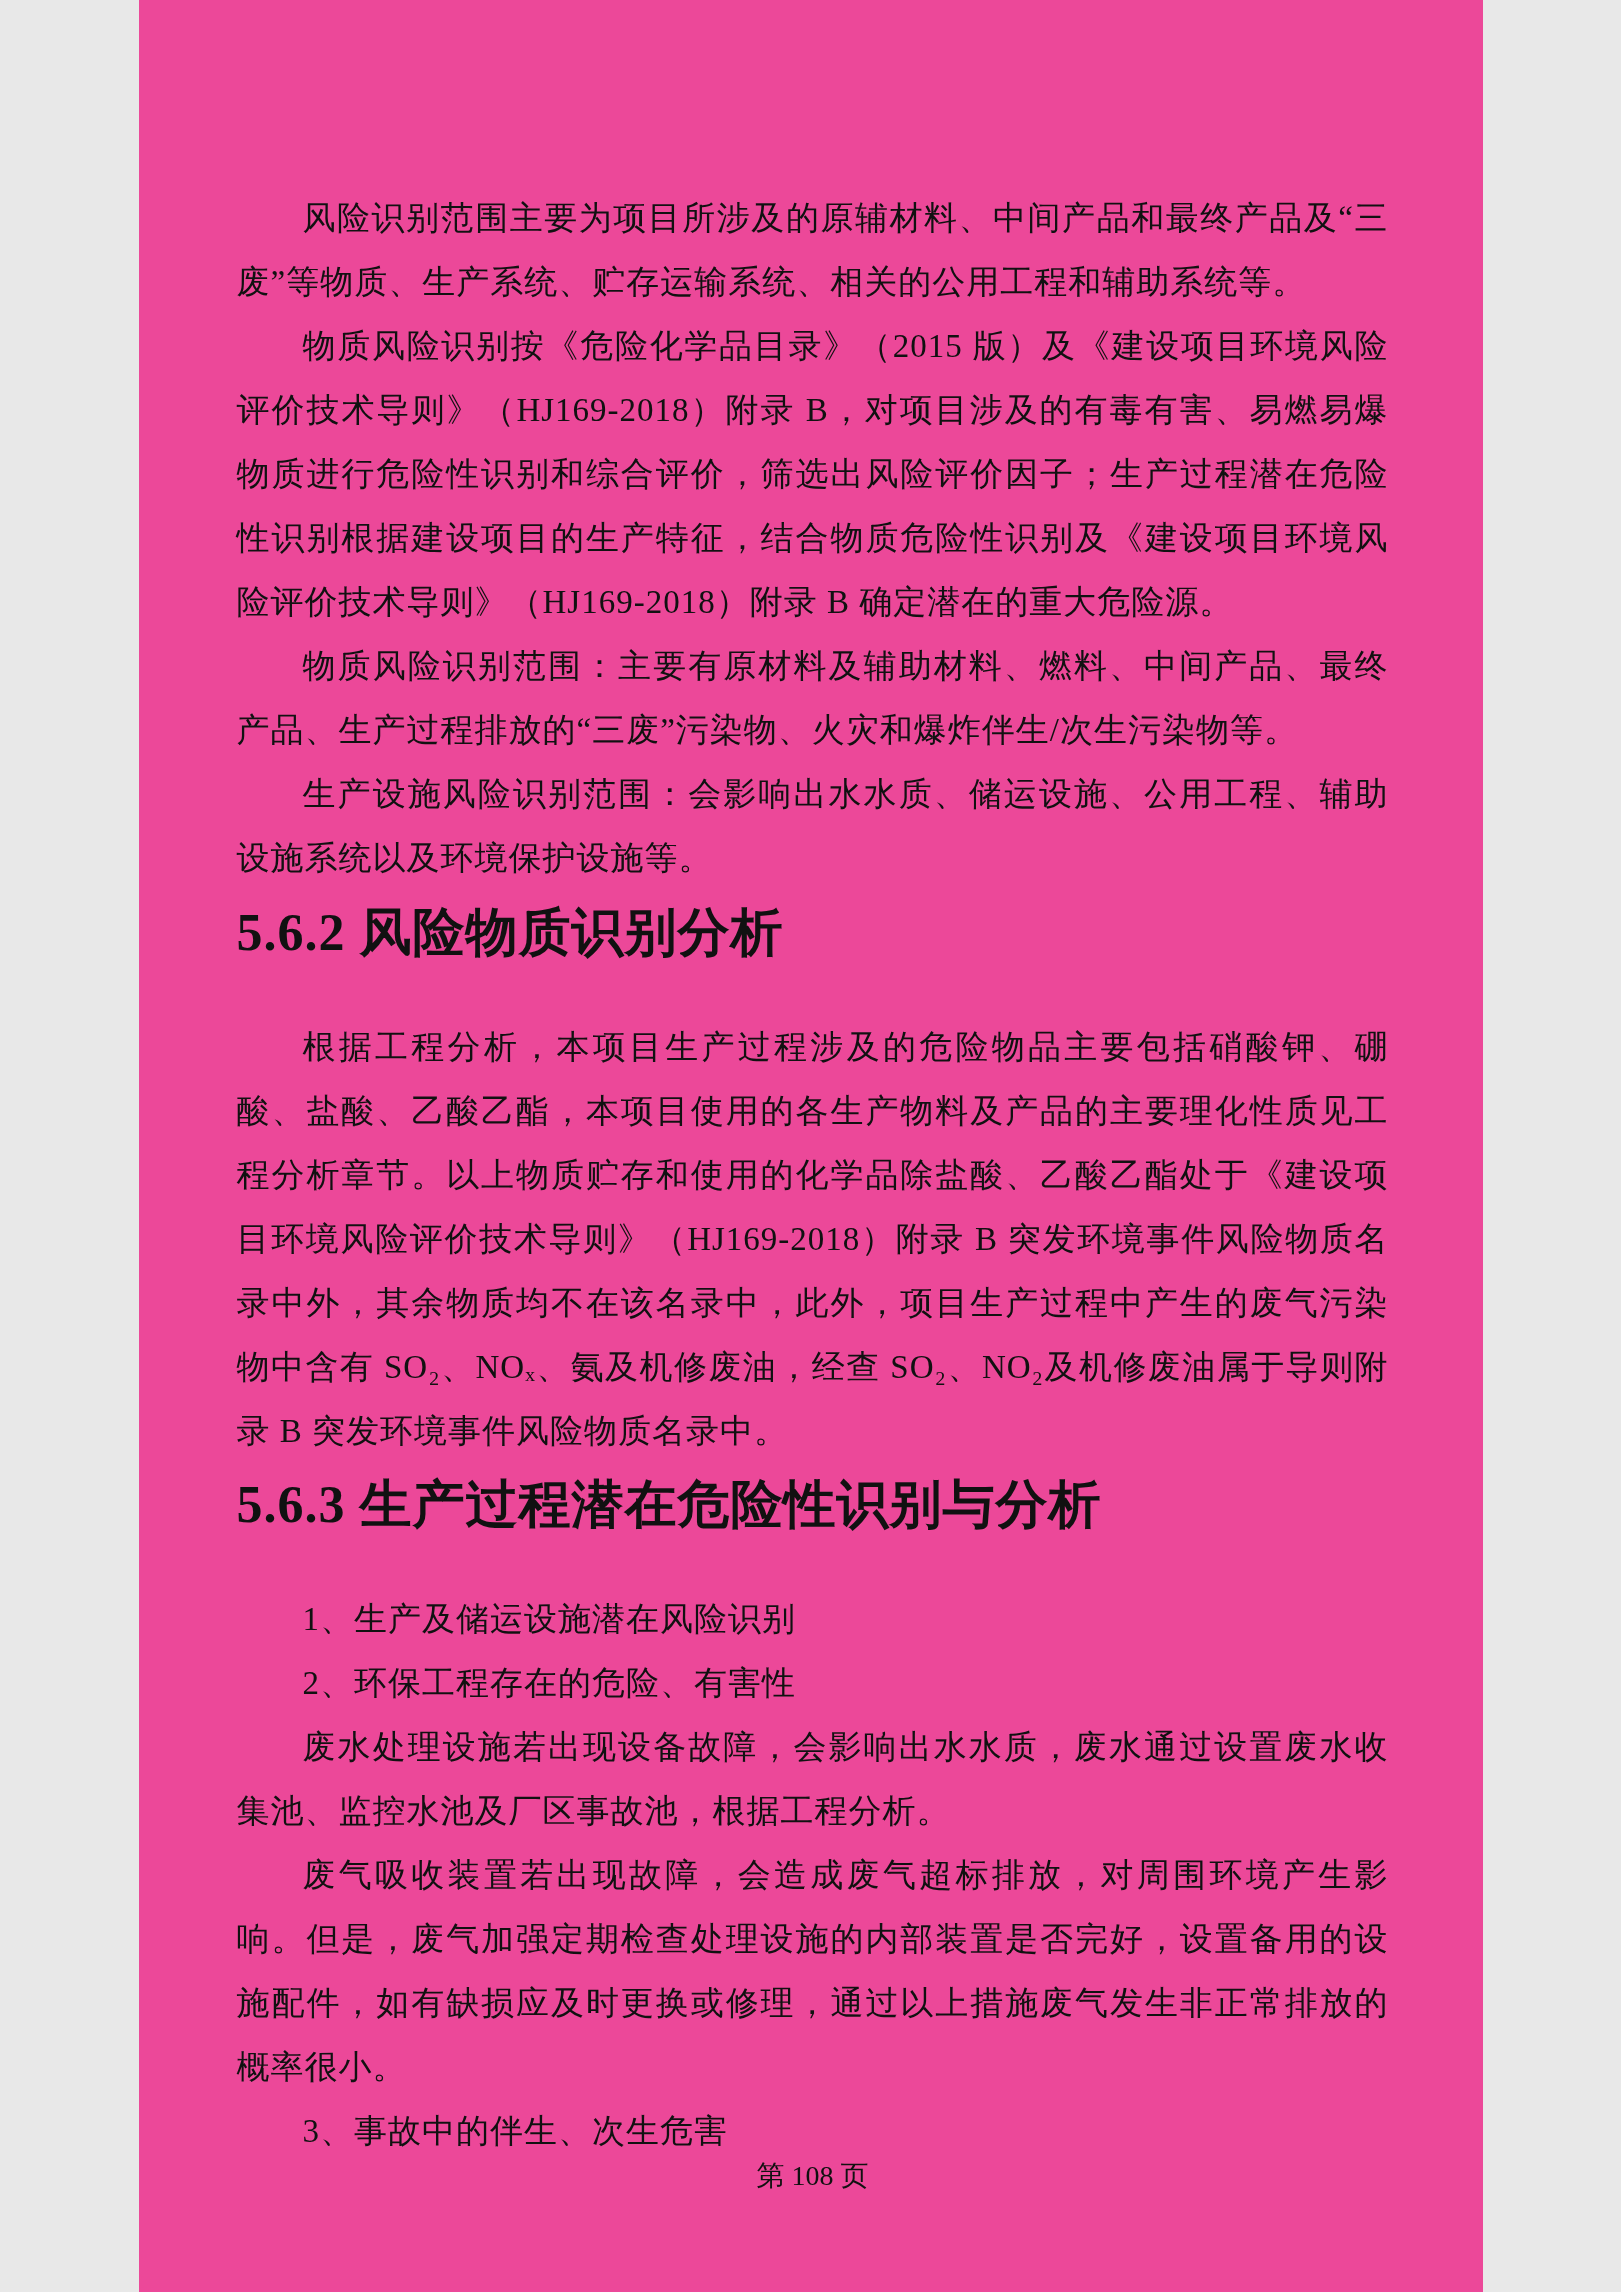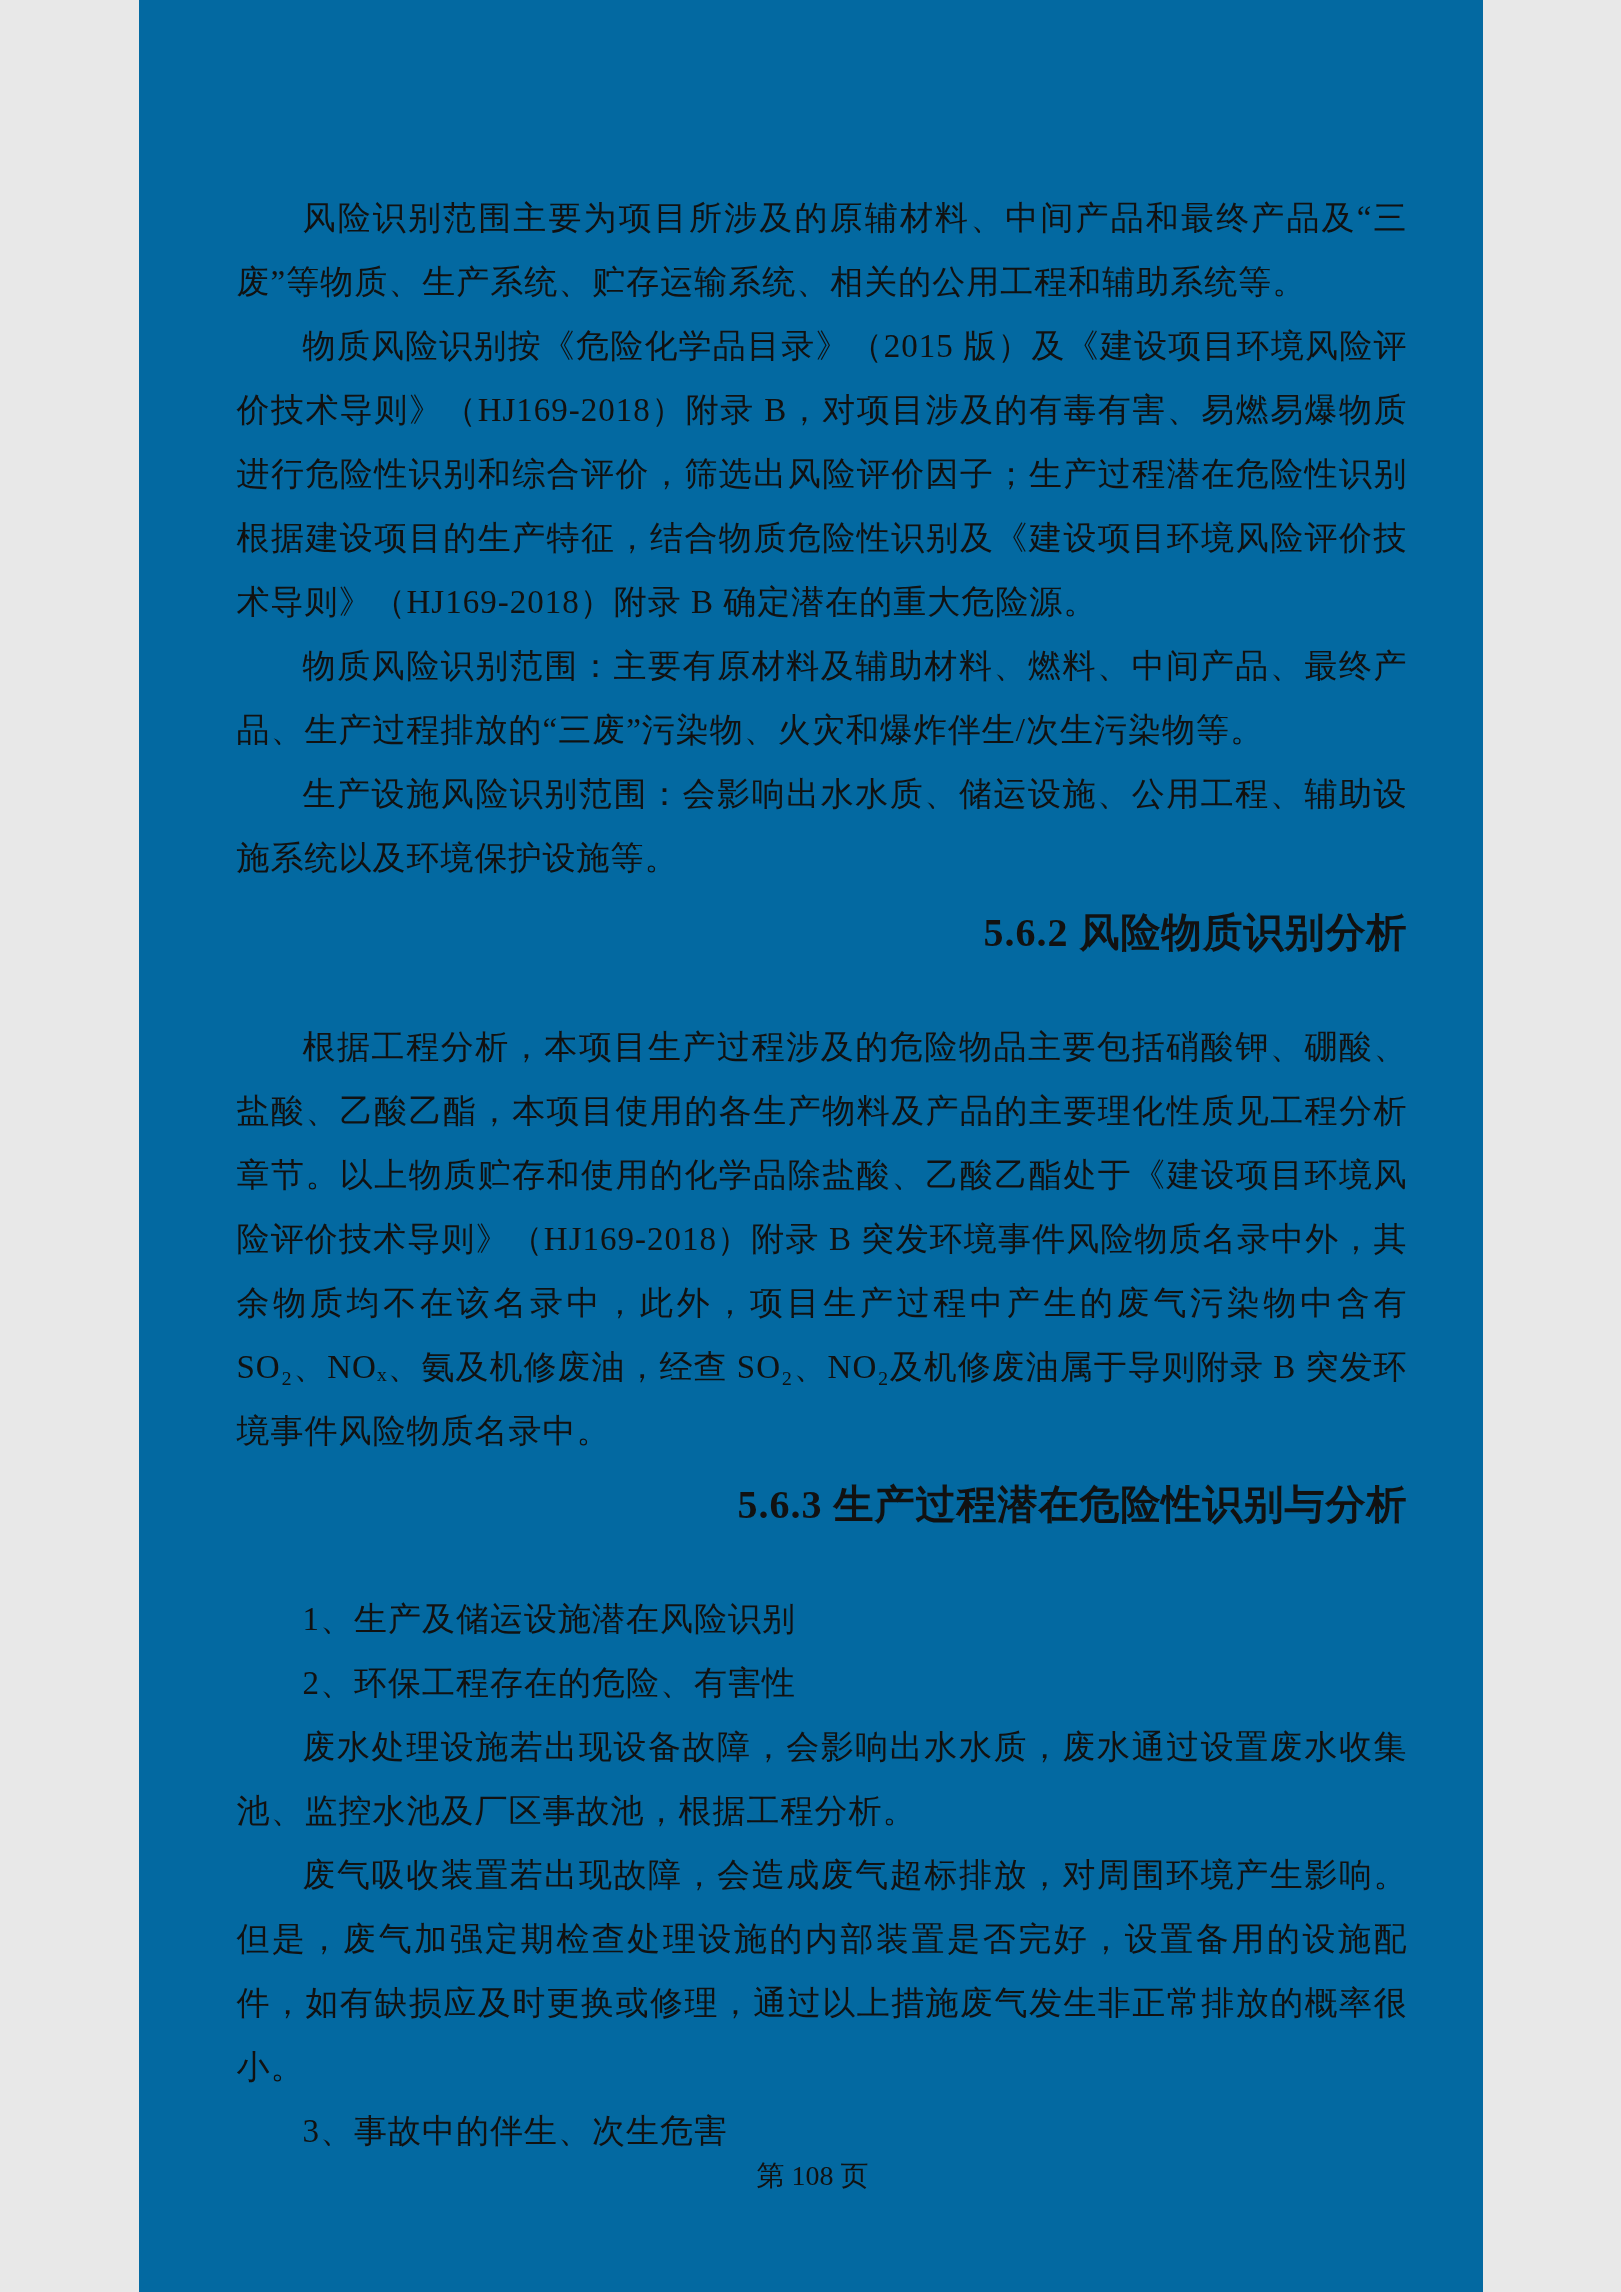--- a/index.html
+++ b/index.html
@@ -5,41 +5,41 @@
   html, body {
     margin: 0;
     padding: 0;
     background: #e8e8e8;
   }
   .page {
     position: relative;
     width: 1344px;
     height: 2293px;
     margin: 0 auto;
-    background: #0369a1;
+    background: #ec4899;
     font-family: "Liberation Serif", "DejaVu Serif", serif;
     color: #111111;
     box-sizing: border-box;
-    padding: 186px 75px 0 98px;
+    padding: 186px 94px 0 98px;
     overflow: hidden;
   }
   .body-para {
     margin: 0;
     font-size: 33px;
     line-height: 64px;
     text-align: justify;
     text-indent: 2em;
     letter-spacing: 1px;
   }
   .section-heading {
     margin: 15.7px 0 55px 0;
-    font-size: 40px;
+    font-size: 52px;
     line-height: 54px;
     font-weight: bold;
-    text-align: right;
+    text-align: left;
     text-indent: 0;
     letter-spacing: 1px;
   }
   .page-footer {
     position: absolute;
     left: 4px;
     right: 0;
     top: 2156px;
     text-align: center;
     font-size: 28px;

